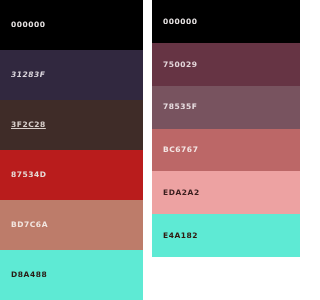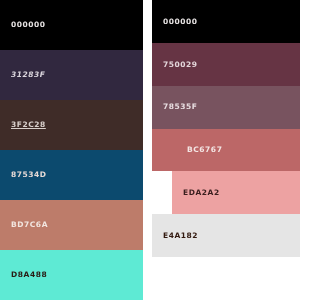--- a/index.html
+++ b/index.html
@@ -75,21 +75,21 @@
 
     <div class="swatch" style="background-color: rgb(0, 0, 0);">
       <span class="swatch-label" style="color: rgb(232, 228, 228);">000000</span>
     </div>
     <div class="swatch" style="background-color: rgb(49, 40, 63);">
       <span class="swatch-label" style="color: rgb(220, 215, 222); font-style: italic;">31283F</span>
     </div>
     <div class="swatch" style="background-color: rgb(63, 44, 40);">
       <span class="swatch-label" style="color: rgb(216, 207, 203); text-decoration: underline;">3F2C28</span>
     </div>
-    <div class="swatch" style="background-color: #0c4a6e;">
+    <div class="swatch" style="background-color: #b91c1c;">
       <span class="swatch-label" style="color: rgb(230, 218, 214);">87534D</span>
     </div>
     <div class="swatch" style="background-color: rgb(189, 124, 106);">
       <span class="swatch-label" style="color: rgb(242, 230, 224);">BD7C6A</span>
     </div>
     <div class="swatch" style="background-color: #5eead4;">
       <span class="swatch-label" style="color: rgb(42, 28, 21);">D8A488</span>
     </div>
 
   </div>
@@ -101,24 +101,24 @@
     <div class="swatch" style="background-color: rgb(0, 0, 0);">
       <span class="swatch-label" style="color: rgb(232, 228, 228);">000000</span>
     </div>
     <div class="swatch" style="background-color: rgb(102, 52, 68);">
       <span class="swatch-label" style="color: rgb(228, 215, 219);">750029</span>
     </div>
     <div class="swatch" style="background-color: rgb(120, 83, 95); text-align: right;">
       <span class="swatch-label" style="color: rgb(232, 221, 225);">78535F</span>
     </div>
     <div class="swatch" style="background-color: rgb(188, 103, 103);">
-      <span class="swatch-label" style="color: rgb(244, 230, 228); margin-left: 24px;">BC6767</span>
+      <span class="swatch-label" style="color: rgb(244, 230, 228);">BC6767</span>
     </div>
-    <div class="swatch" style="background-color: rgb(237, 162, 162); margin-left: 20px;">
+    <div class="swatch" style="background-color: rgb(237, 162, 162);">
       <span class="swatch-label" style="color: rgb(58, 30, 30);">EDA2A2</span>
     </div>
-    <div class="swatch" style="background-color: #e5e5e5;">
+    <div class="swatch" style="background-color: #5eead4;">
       <span class="swatch-label" style="color: rgb(50, 25, 15);">E4A182</span>
     </div>
 
   </div>
 
 </div>
 
 </body></html>

